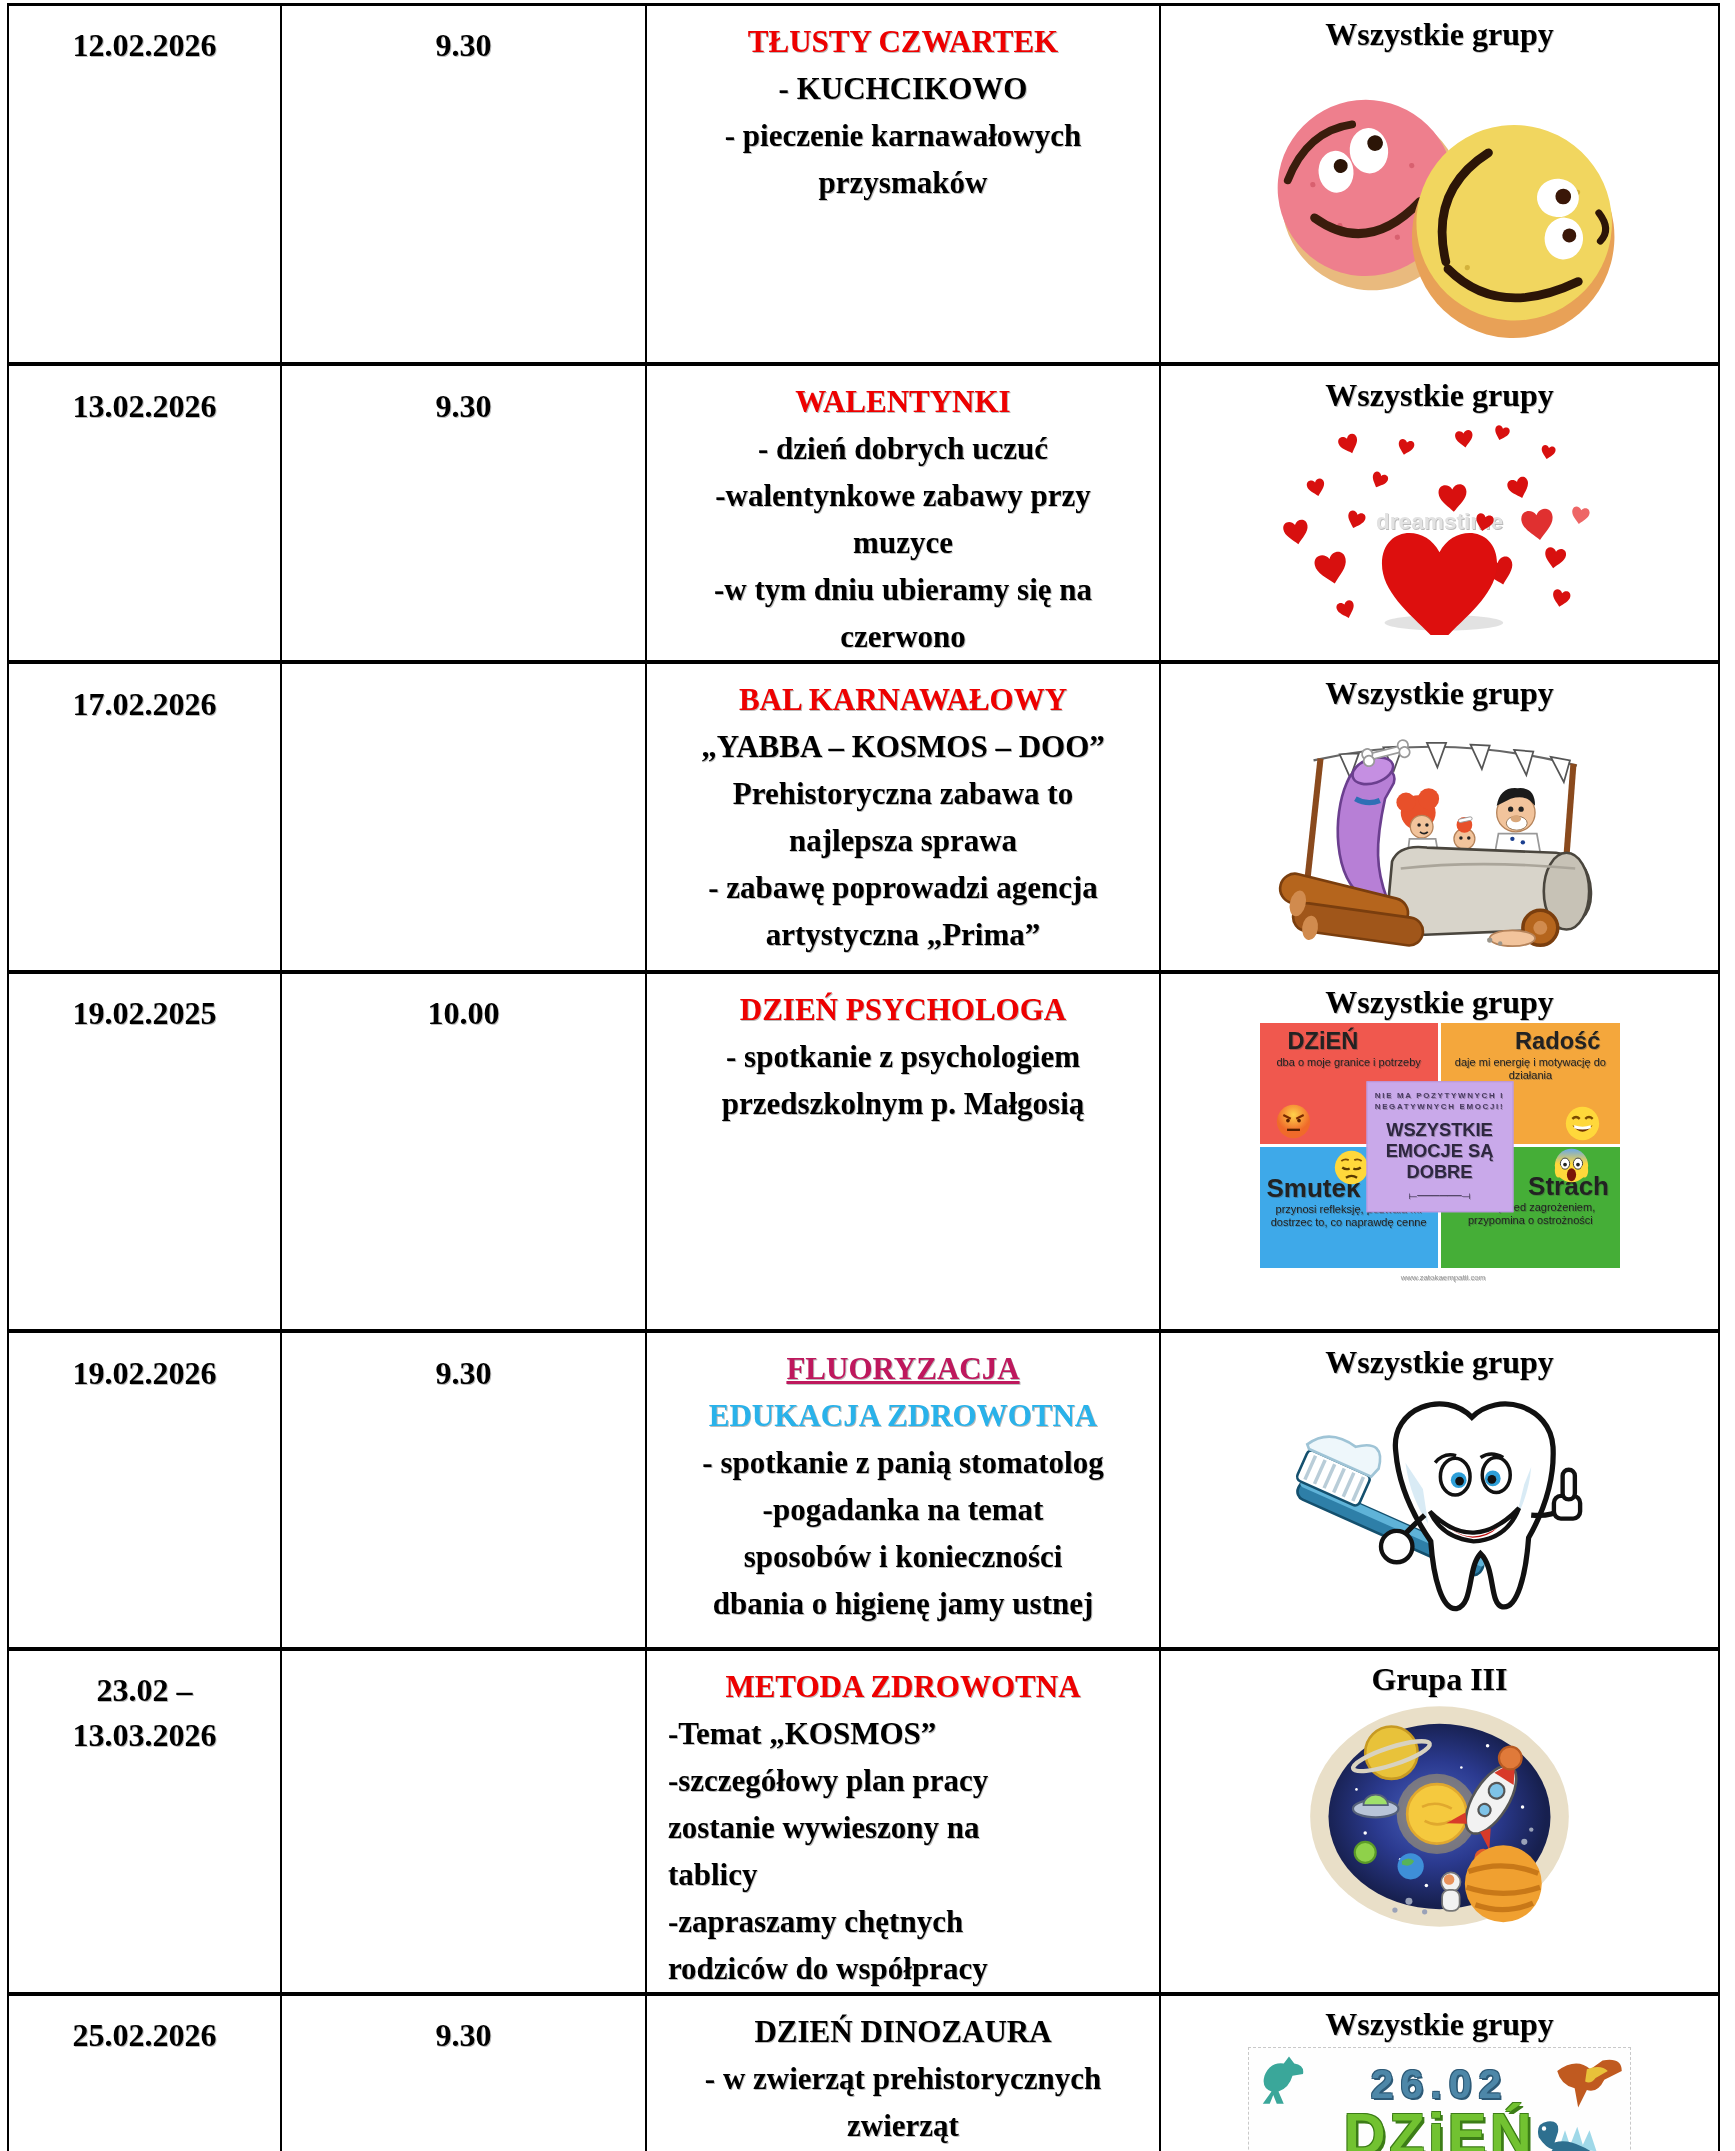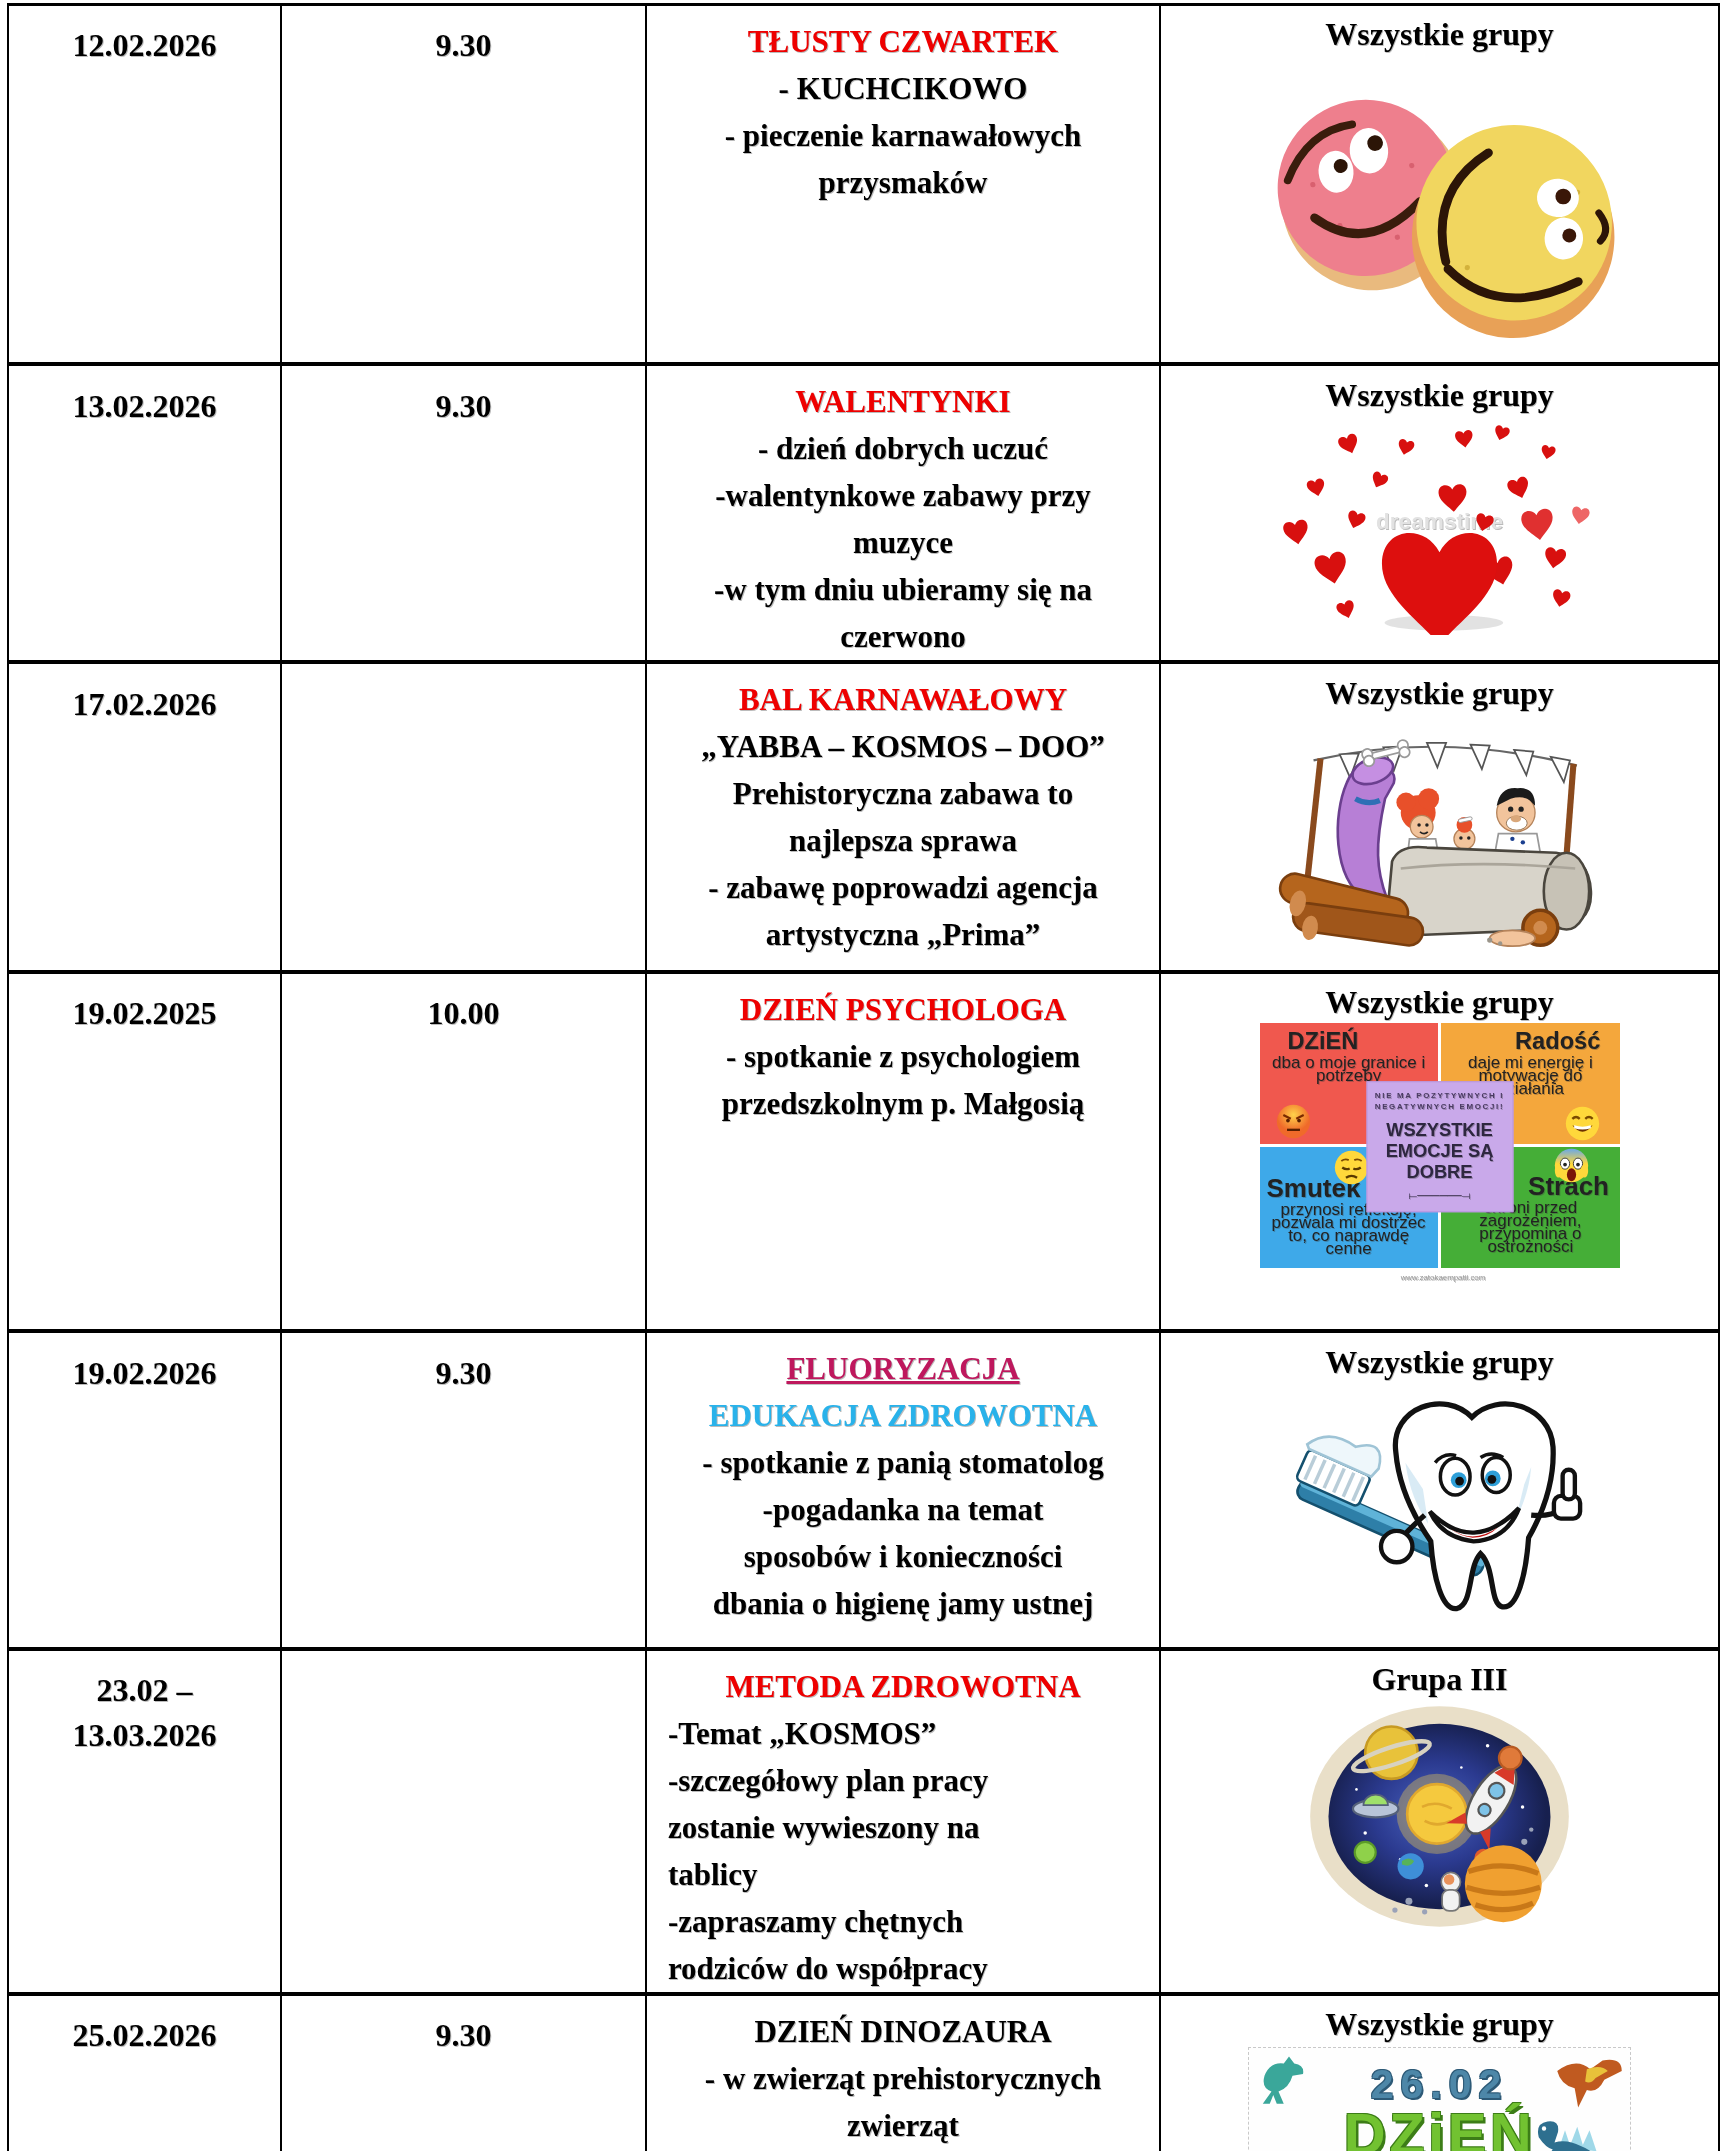--- a/index.html
+++ b/index.html
@@ -25,21 +25,21 @@
         text-shadow:0.9px 0.9px 0 rgba(60,60,60,.35);}
   .img-wrap{display:flex;justify-content:center;align-items:flex-start;margin-top:3.5px;}
 
   
   .emo-poster{position:relative;width:360px;height:259px;background:#fff;margin:1.7px auto 0 auto;
       font-family:"Liberation Sans", sans-serif;font-weight:bold;text-align:center;}
   .emo-grid{position:absolute;left:0;top:0;right:0;bottom:14px;display:grid;
       grid-template-columns:1fr 1fr;grid-template-rows:1fr 1fr;gap:3.5px;}
   .quad{position:relative;padding:5.2px 7px;color:#222;}
   .quad .qname{font-size:23.6px;line-height:26px;}
-  .quad .qdesc{font-size:17px;line-height:13px;font-weight:normal;margin-top:1.7px;}
+  .quad .qdesc{font-size:11px;line-height:13px;font-weight:normal;margin-top:1.7px;}
   .q0 .qname{text-align:left;padding-left:21px;}
   .q0 .qdesc{text-align:center;}
   .q1 .qname{text-align:right;padding-right:12.2px;}
   .q2 .qname{text-align:left;font-size:26px;margin-top:23px;}
   .q2 .qdesc{margin-top:1.7px;}
   .q3 .qname{text-align:right;font-size:26px;margin-top:21px;padding-right:3.5px;}
   .emoji{position:absolute;width:37px;height:37px;}
   .emo-center{position:absolute;left:50%;top:50%;transform:translate(-50%,-54%);
       width:147px;height:131px;background:#c9a9ea;border:1.7px solid #b794dd;
       padding:8.7px 7px 0 7px;box-sizing:border-box;}

